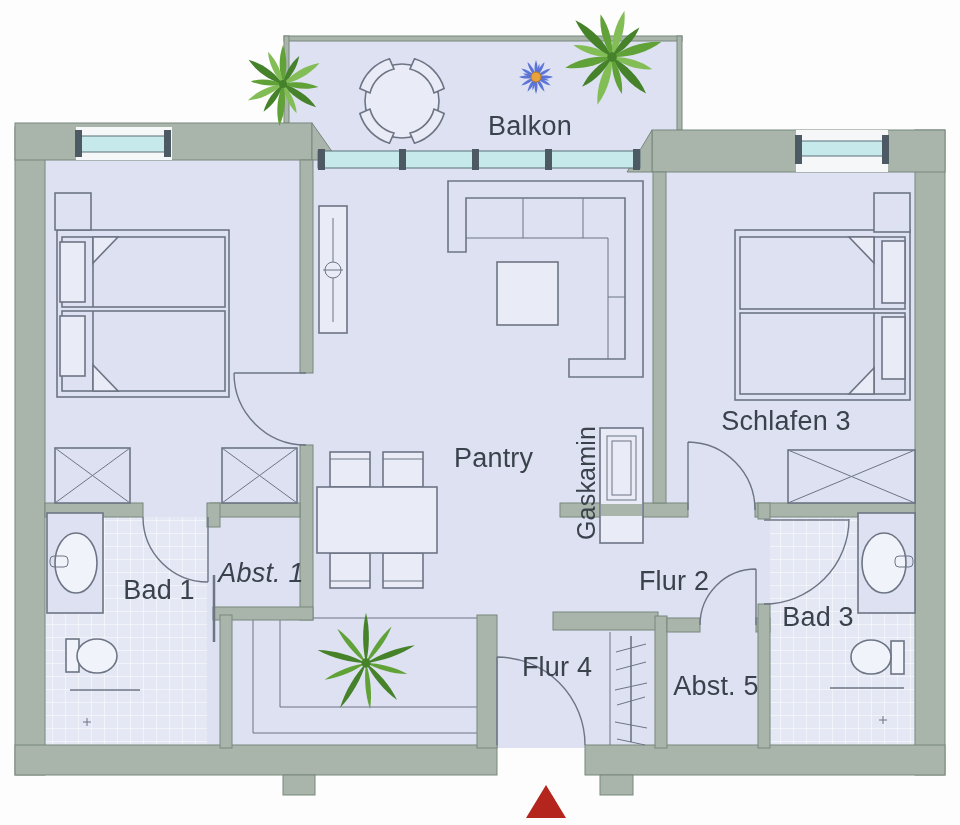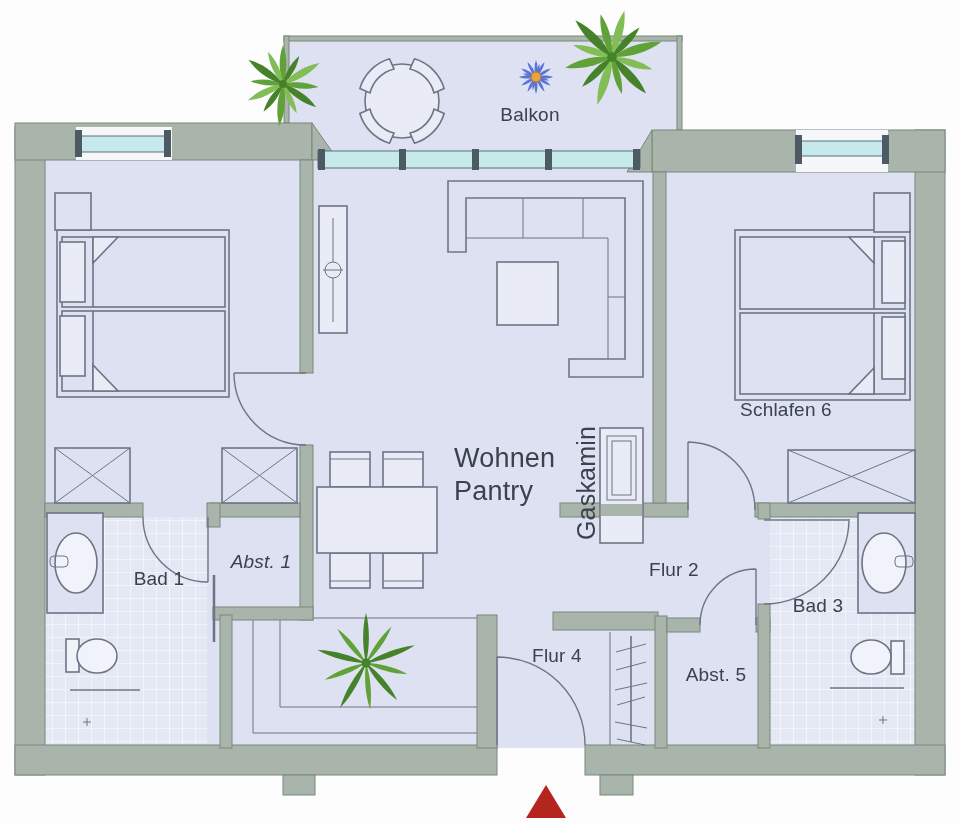--- a/index.html
+++ b/index.html
@@ -20,22 +20,22 @@
   .furn{fill:var(--c-floor);stroke:var(--c-line);stroke-width:1.6;}
   .furnl{fill:var(--c-floor-light);stroke:var(--c-line);stroke-width:1.6;}
   .fixt{fill:#f1f3fa;stroke:var(--c-line);stroke-width:1.6;}
   .glass{fill:var(--c-glass);stroke:var(--c-frame);stroke-width:1;}
   .post{fill:var(--c-post);}
   .gap{fill:var(--c-window-gap);}
   .door{stroke:var(--c-line);fill:none;stroke-width:1.4;}
   .p1{fill:var(--c-plant-dark);} .p2{fill:var(--c-plant-mid);} .p3{fill:var(--c-plant-light);}
   .floor{fill:var(--c-floor);}
   .tilefill{fill:url(#tiles);}
-  .label{position:absolute;color:var(--c-text);font-size:19px;white-space:nowrap;
-         transform:translate(-50%,-50%);letter-spacing:0.2px;}
+  .label{position:absolute;color:var(--c-text);font-size:27px;white-space:nowrap;
+         transform:translate(-50%,-50%);letter-spacing:0.2px;margin-top:11px;}
   .label-block{position:absolute;color:var(--c-text);font-size:27px;line-height:33px;
          white-space:nowrap;letter-spacing:0.2px;}
   .label-vert{position:absolute;color:var(--c-text);font-size:25px;white-space:nowrap;
          transform:translate(-50%,-50%) rotate(-90deg);letter-spacing:0.2px;}
 </style>
 </head>
 <body>
 
 <div class="plan">
 <svg width="960" height="825" viewBox="0 0 960 825">
@@ -283,23 +283,22 @@
     <use href="#petal" style="fill:var(--c-petal)" transform="rotate(105) scale(0.8)"></use>
     <use href="#petal" style="fill:var(--c-petal)" transform="rotate(195) scale(0.8)"></use>
     <use href="#petal" style="fill:var(--c-petal)" transform="rotate(285) scale(0.8)"></use>
     <circle r="5" style="fill:var(--c-flower-center)" stroke="#b9762a" stroke-width="1"></circle>
   </g>
 
   <polygon points="546,785 526,818 566,818" style="fill:var(--c-arrow)"></polygon>
 </svg>
 
   <div class="label" style="left:530px;top:115px;">Balkon</div>
-  <div class="label" style="left:786px;top:410px;">Schlafen 6</div>
+  <div class="label" style="left:786px;top:410px;">Schlafen 3</div>
   <div class="label-block" style="left:454px;top:442px;">
-    <span style="display:block">Wohnen</span>
     <span style="display:block">Pantry</span>
   </div>
   <div class="label-vert" style="left:586px;top:483px;">Gaskamin</div>
   <div class="label" style="left:557px;top:656px;">Flur 4</div>
   <div class="label" style="left:674px;top:570px;text-align:right;">Flur 2</div>
   <div class="label" style="left:261px;top:562px;font-style:italic;">Abst. 1</div>
   <div class="label" style="left:716px;top:675px;">Abst. 5</div>
   <div class="label" style="left:159px;top:579px;">Bad 1</div>
   <div class="label" style="left:818px;top:606px;">Bad 3</div>
 </div>

